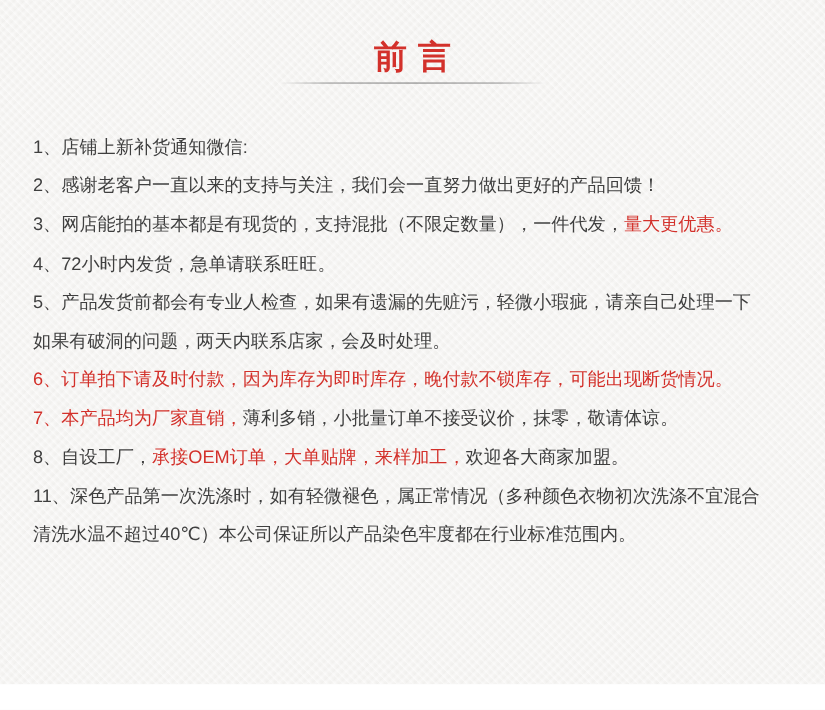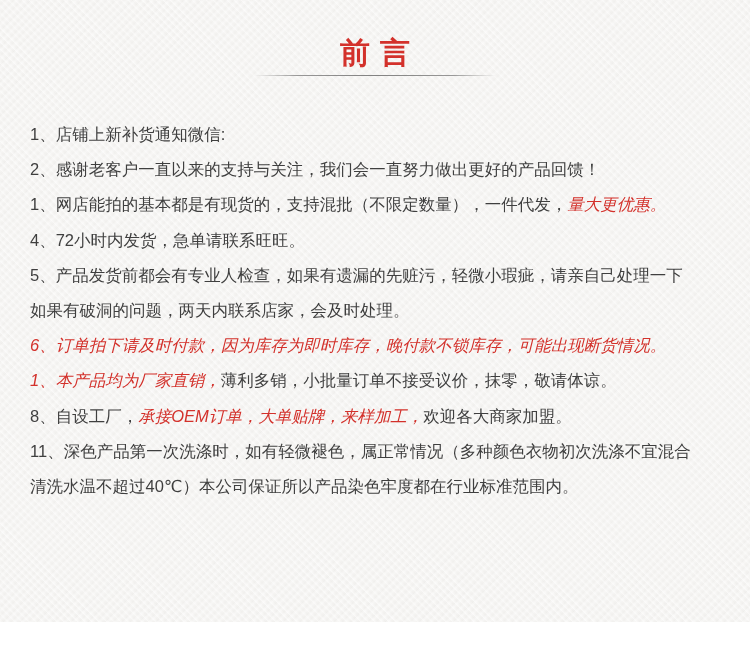--- a/index.html
+++ b/index.html
@@ -54,39 +54,39 @@
   .content {
     padding: 41px 15px 0 30px;
   }
   .line {
     font-size: 16.5px;
     line-height: 35.2px;
     color: var(--text-dark, #3f3f3f);
     white-space: nowrap;
   }
   .seg-dark { color: var(--text-dark, #3f3f3f); }
-  .seg-red  { color: var(--accent-red, #d3312b); font-style: italic; }
+  .seg-red  { color: var(--accent-red, #d3312b); }
 </style>
 </head>
 <body>
 
 <div class="page">
   <div class="paper" style="background-color: rgb(245, 244, 242);">
     <div class="header">
       <div class="title">前言</div>
       <div class="divider"></div>
     </div>
     <div class="content">
 
     <div class="line"><span class="seg-dark">1、店铺上新补货通知微信:</span></div>
         <div class="line"><span class="seg-dark">2、感谢老客户一直以来的支持与关注，我们会一直努力做出更好的产品回馈！</span></div>
-        <div class="line"><span class="seg-dark">1、网店能拍的基本都是有现货的，支持混批（不限定数量），一件代发，</span><span class="seg-red">量大更优惠。</span></div>
+        <div class="line"><span class="seg-dark">3、网店能拍的基本都是有现货的，支持混批（不限定数量），一件代发，</span><span class="seg-red">量大更优惠。</span></div>
         <div class="line"><span class="seg-dark">4、72小时内发货，急单请联系旺旺。</span></div>
         <div class="line"><span class="seg-dark">5、产品发货前都会有专业人检查，如果有遗漏的先赃污，轻微小瑕疵，请亲自己处理一下</span></div>
         <div class="line"><span class="seg-dark">如果有破洞的问题，两天内联系店家，会及时处理。</span></div>
         <div class="line"><span class="seg-red">6、订单拍下请及时付款，因为库存为即时库存，晚付款不锁库存，可能出现断货情况。</span></div>
-        <div class="line"><span class="seg-red">1、本产品均为厂家直销，</span><span class="seg-dark">薄利多销，小批量订单不接受议价，抹零，敬请体谅。</span></div>
+        <div class="line"><span class="seg-red">7、本产品均为厂家直销，</span><span class="seg-dark">薄利多销，小批量订单不接受议价，抹零，敬请体谅。</span></div>
         <div class="line"><span class="seg-dark">8、自设工厂，</span><span class="seg-red">承接OEM订单，大单贴牌，来样加工，</span><span class="seg-dark">欢迎各大商家加盟。</span></div>
         <div class="line"><span class="seg-dark">11、深色产品第一次洗涤时，如有轻微褪色，属正常情况（多种颜色衣物初次洗涤不宜混合</span></div>
         <div class="line"><span class="seg-dark">清洗水温不超过40℃）本公司保证所以产品染色牢度都在行业标准范围内。</span></div>
       </div>
   </div>
 </div>
 
 </body></html>

